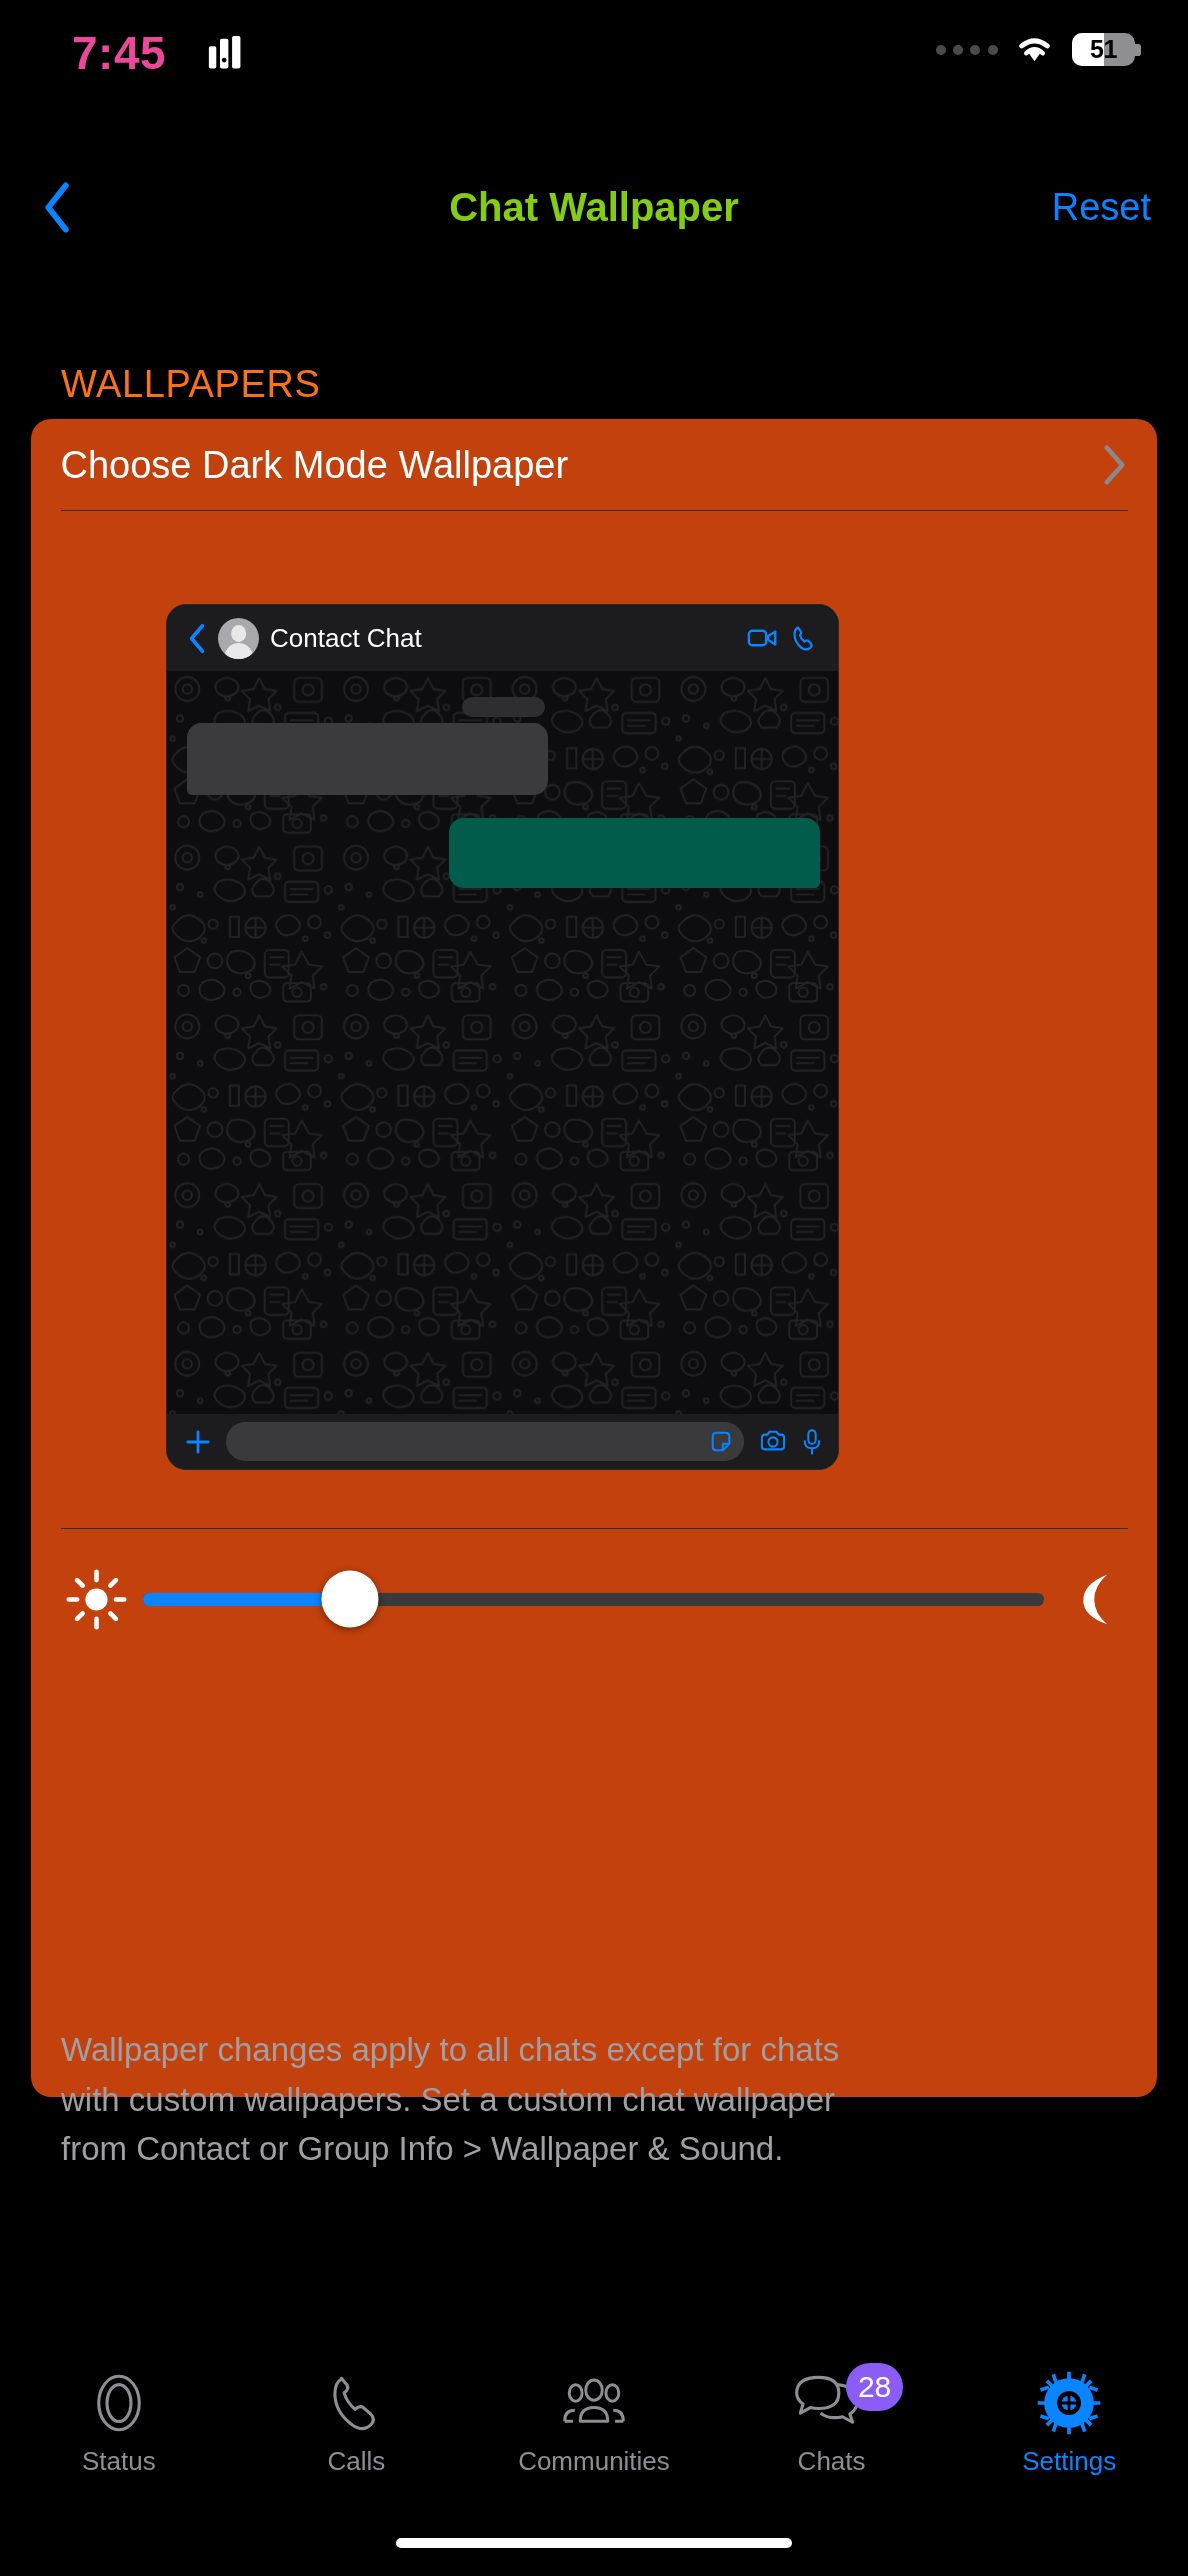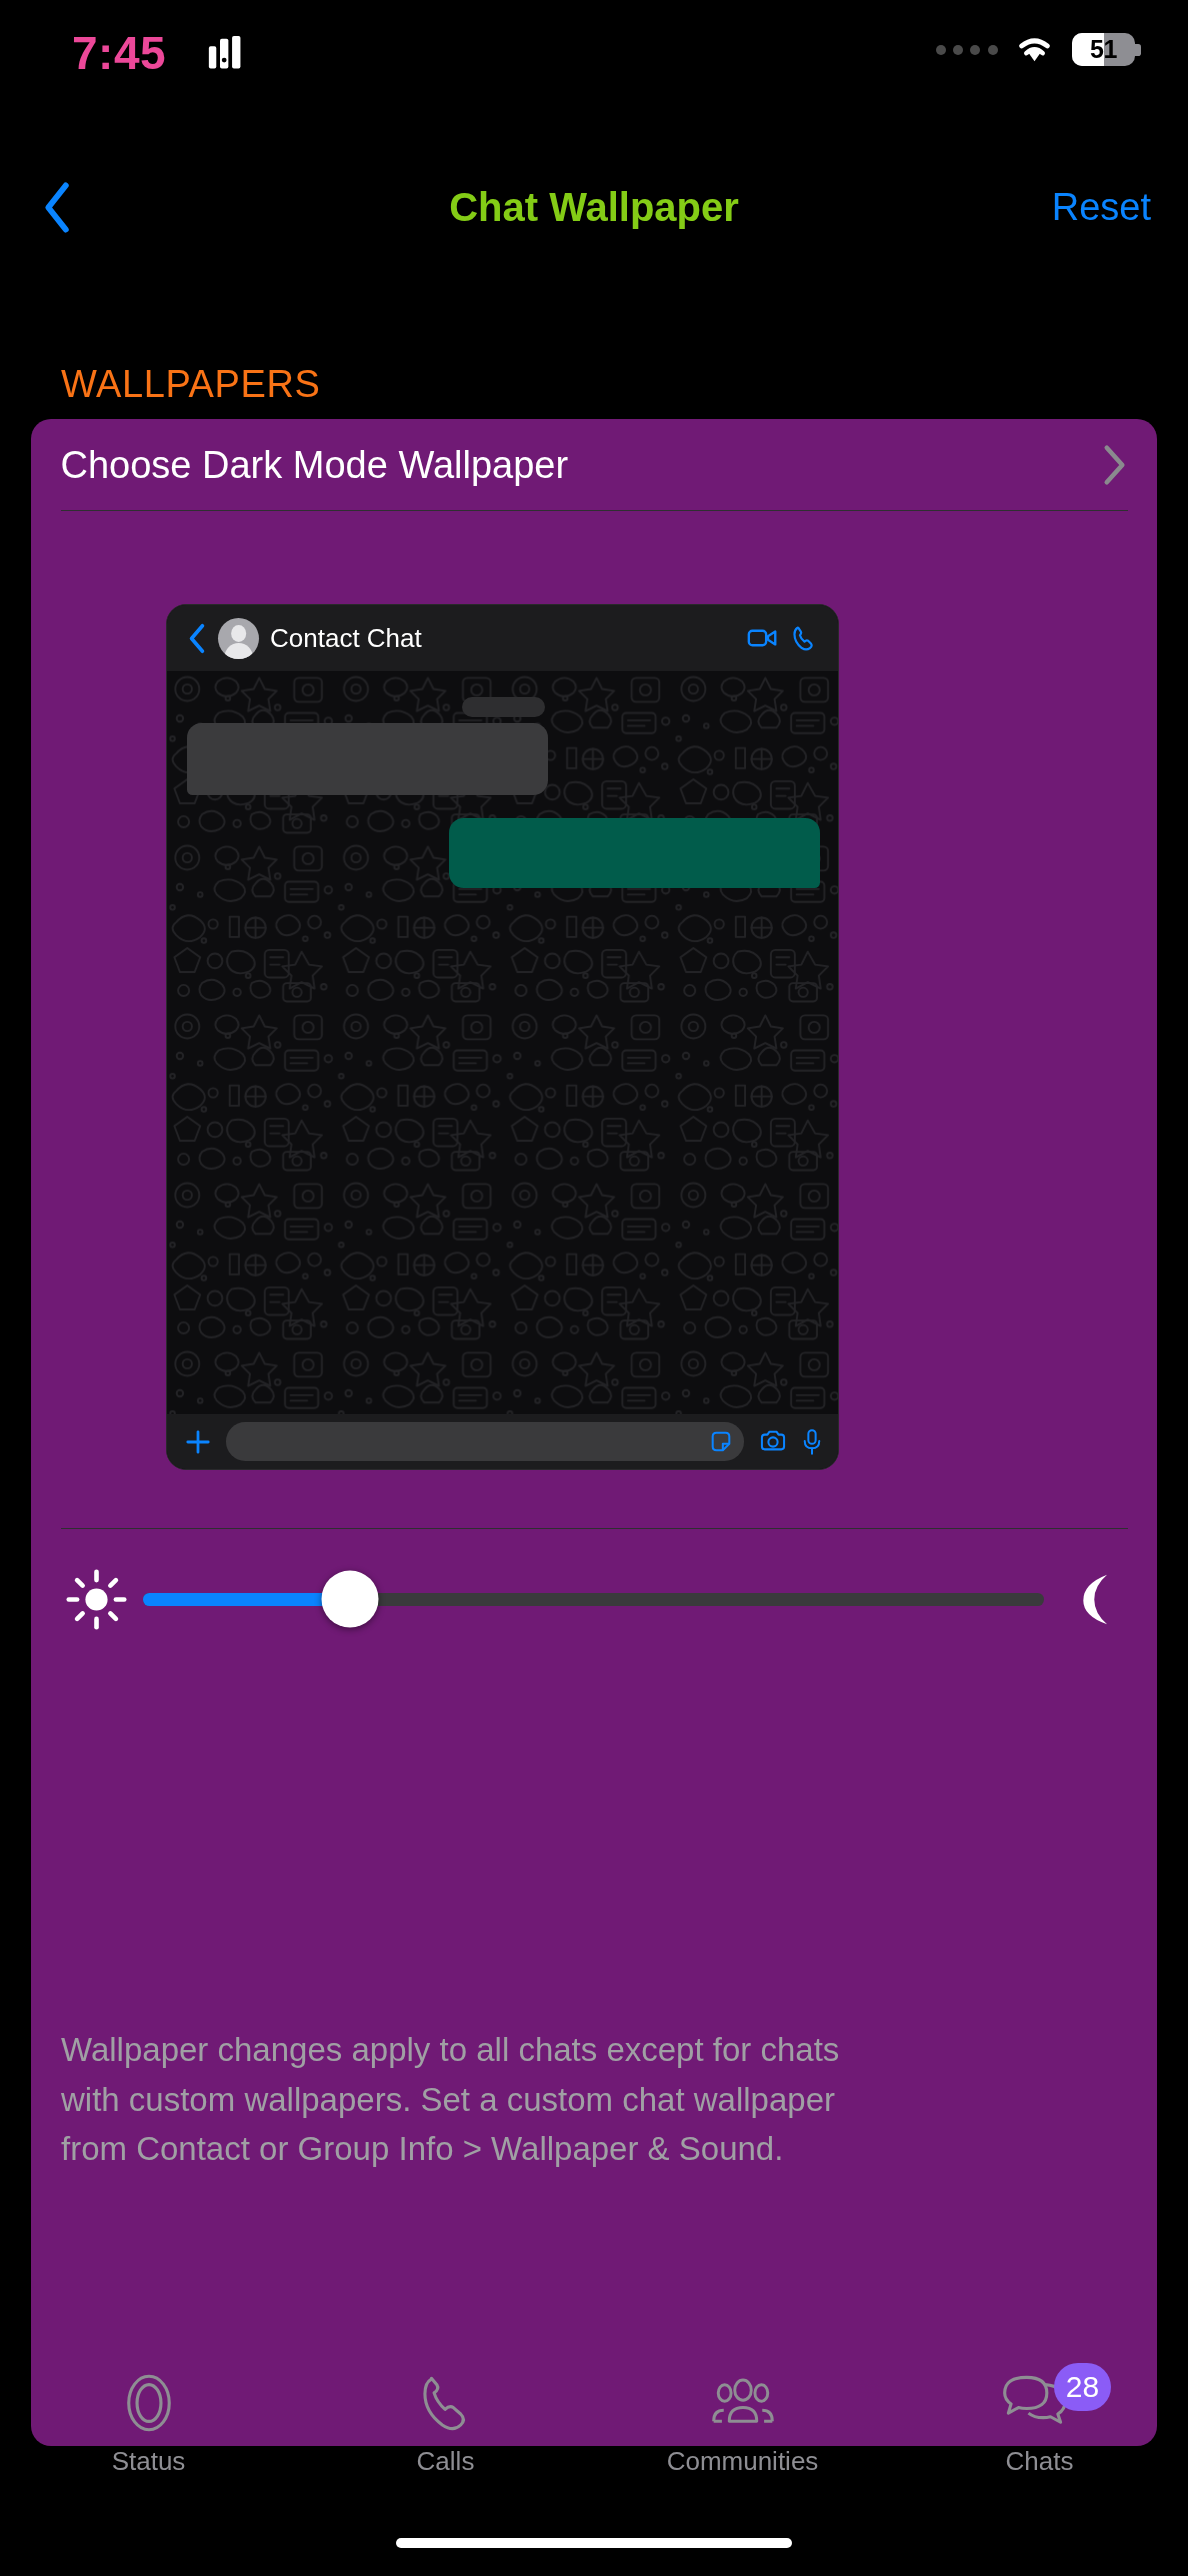--- a/index.html
+++ b/index.html
@@ -59,22 +59,22 @@
 
   
   .sect-header {
     position:absolute; left:61px; top:363px;
     font-size:38px; color:#f97316; letter-spacing:0.6px;
   }
 
   
   .card {
     position:absolute; left:31px; top:419px;
-    width:1126px; height:2027px;
-    background:#701a75; border-radius:20px; overflow:hidden;
+    width:1126px; height:1678px;
+    background:#c2410c; border-radius:20px; overflow:hidden;
   }
   .card-row {
     position:absolute; left:0; top:0; width:1126px; height:92px;
     display:flex; align-items:center; cursor:pointer;
   }
   .card-row .label {
     position:absolute; left:29.5px; font-size:38px; color:#fff;
   }
   .card-row .chev { position:absolute; right:29.5px; width:26px; height:42px; }
   .card-sep {
@@ -425,17 +425,36 @@
       <div class="tico">
         <svg width="77" height="66" viewBox="0 0 84 72">
           <path d="M28 8 q22 0 22 17 q0 17 -22 17 q-5 0 -9 -1 l-11 6 3 -10 q-7 -5 -7 -12 q0 -17 24 -17 Z" stroke="#8e8e93" stroke-width="3.4" fill="none" stroke-linejoin="round"></path>
           <path d="M48 16 q22 2 22 18 q0 9 -8 14 l3 9 -11 -6 q-4 1 -8 1 q-10 0 -16 -5" stroke="#8e8e93" stroke-width="3.4" fill="none" stroke-linejoin="round"></path>
         </svg>
         <div class="badge">28</div>
       </div>
       <div class="tlabel">Chats</div>
     </div>
 
+    <div class="tab active">
+      <div class="tico">
+        <svg width="70" height="70" viewBox="0 0 76 76">
+          <g fill="#0a84ff">
+            <circle cx="38" cy="38" r="27"></circle>
+          </g>
+          <g stroke="#0a84ff" stroke-width="4">
+            <path d="M38 4 L38 14 M38 62 L38 72 M4 38 L14 38 M62 38 L72 38"></path>
+            <path d="M14 14 L21 21 M55 55 L62 62 M62 14 L55 21 M21 55 L14 62"></path>
+            <path d="M21 7 L24 16 M52 60 L55 69 M7 52 L16 55 M60 21 L69 24"></path>
+            <path d="M55 7 L52 16 M24 60 L21 69 M7 24 L16 21 M60 55 L69 52"></path>
+          </g>
+          <circle cx="38" cy="38" r="13" fill="#000"></circle>
+          <circle cx="38" cy="38" r="8" fill="#0a84ff"></circle>
+          <path d="M38 25 L38 51 M25 38 L51 38" stroke="#000" stroke-width="3"></path>
+        </svg>
+      </div>
+      <div class="tlabel">Settings</div>
+    </div>
   </div>
 
   <div class="home-indicator"></div>
 </div>
 
 
 </body></html>

